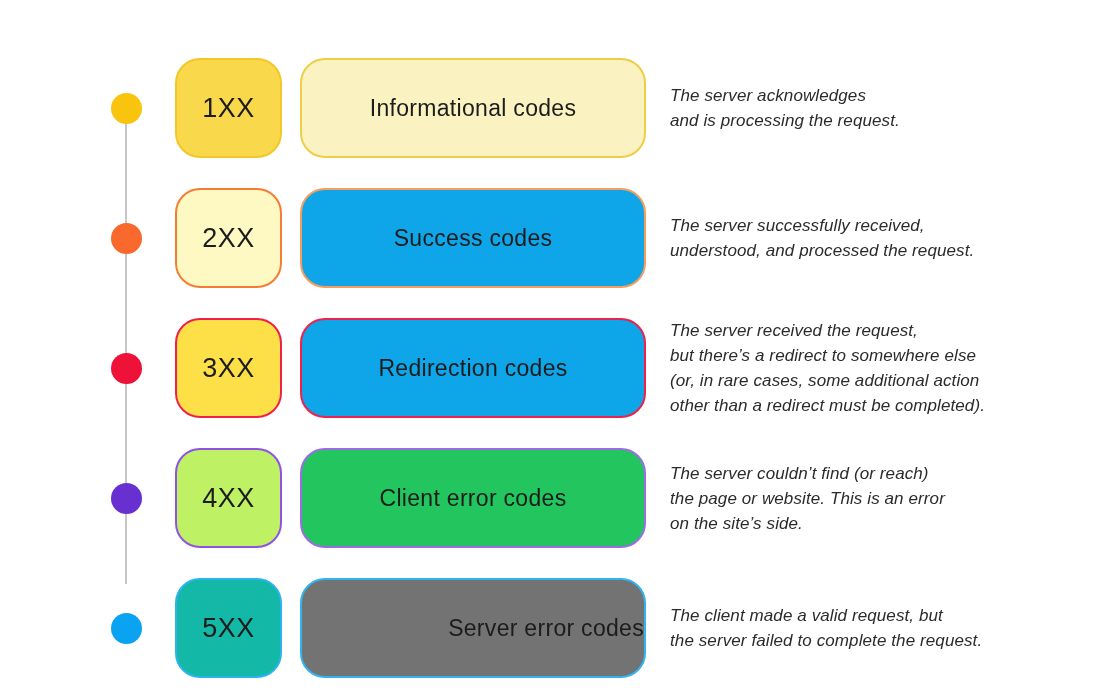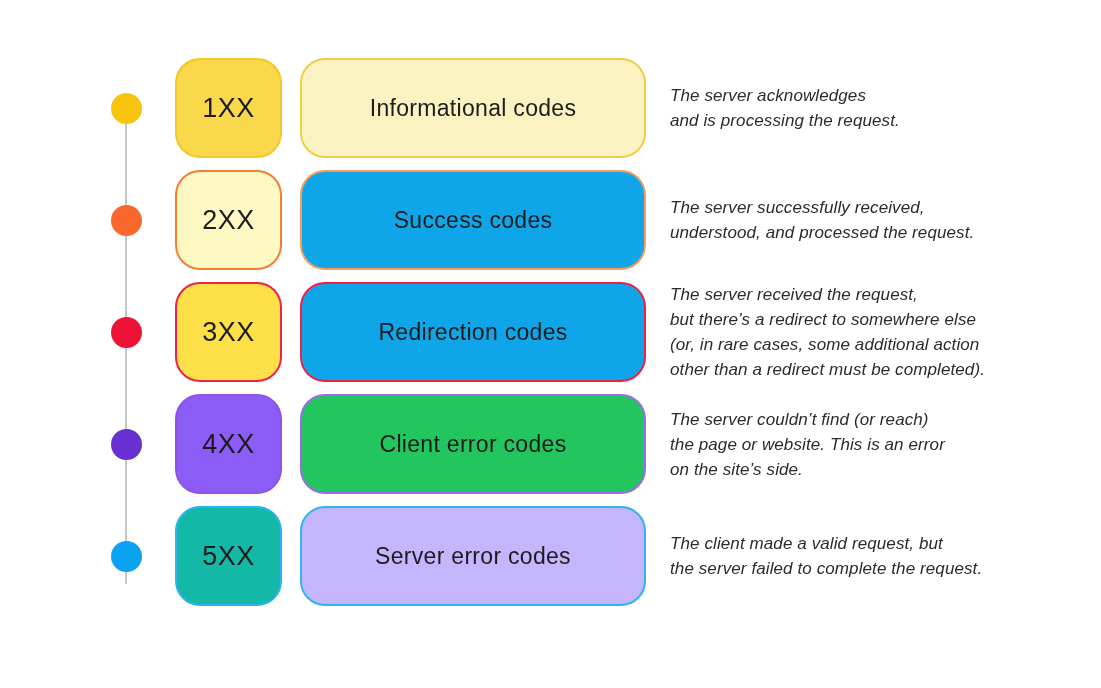--- a/index.html
+++ b/index.html
@@ -26,21 +26,21 @@
     height: 476px;
     background: #c6c6c6;
     z-index: 1;
   }
   .rows {
     position: absolute;
     left: 111px;
     top: 58px;
     display: flex;
     flex-direction: column;
-    gap: 12px;
+    gap: 30px;
     z-index: 2;
   }
   .row {
     display: flex;
     align-items: center;
     height: 100px;
   }
   .dot {
     flex: none;
     width: 31px;
@@ -132,36 +132,36 @@
       <span class="label-text">Redirection codes</span>
     </div>
     <p class="desc">The server received the request,
 but there’s a redirect to somewhere else
 (or, in rare cases, some additional action
 other than a redirect must be completed).</p>
   </div>
 
   <div class="row">
     <span class="dot" style="background: rgb(105, 48, 209);"></span>
-    <div class="code-box" style="background: #8b5cf6; border-color: rgb(143, 82, 229);">
+    <div class="code-box" style="background: #bef264; border-color: rgb(143, 82, 229);">
       <span class="code-text">4XX</span>
     </div>
     <div class="label-box" style="background: #22c55e; border-color: rgb(156, 108, 231);">
       <span class="label-text">Client error codes</span>
     </div>
     <p class="desc">The server couldn’t find (or reach)
 the page or website. This is an error
 on the site’s side.</p>
   </div>
 
   <div class="row">
     <span class="dot" style="background: rgb(10, 163, 242);"></span>
     <div class="code-box" style="background: #14b8a6; border-color: rgb(43, 179, 239); text-align: center;">
       <span class="code-text">5XX</span>
     </div>
-    <div class="label-box" style="background: #c4b5fd; border-color: rgb(48, 180, 240);">
+    <div class="label-box" style="background: #737373; border-color: rgb(48, 180, 240); justify-content: flex-end;">
       <span class="label-text">Server error codes</span>
     </div>
     <p class="desc">The client made a valid request, but
 the server failed to complete the request.</p>
   </div>
 </div>
 </div>
 
 </body></html>

